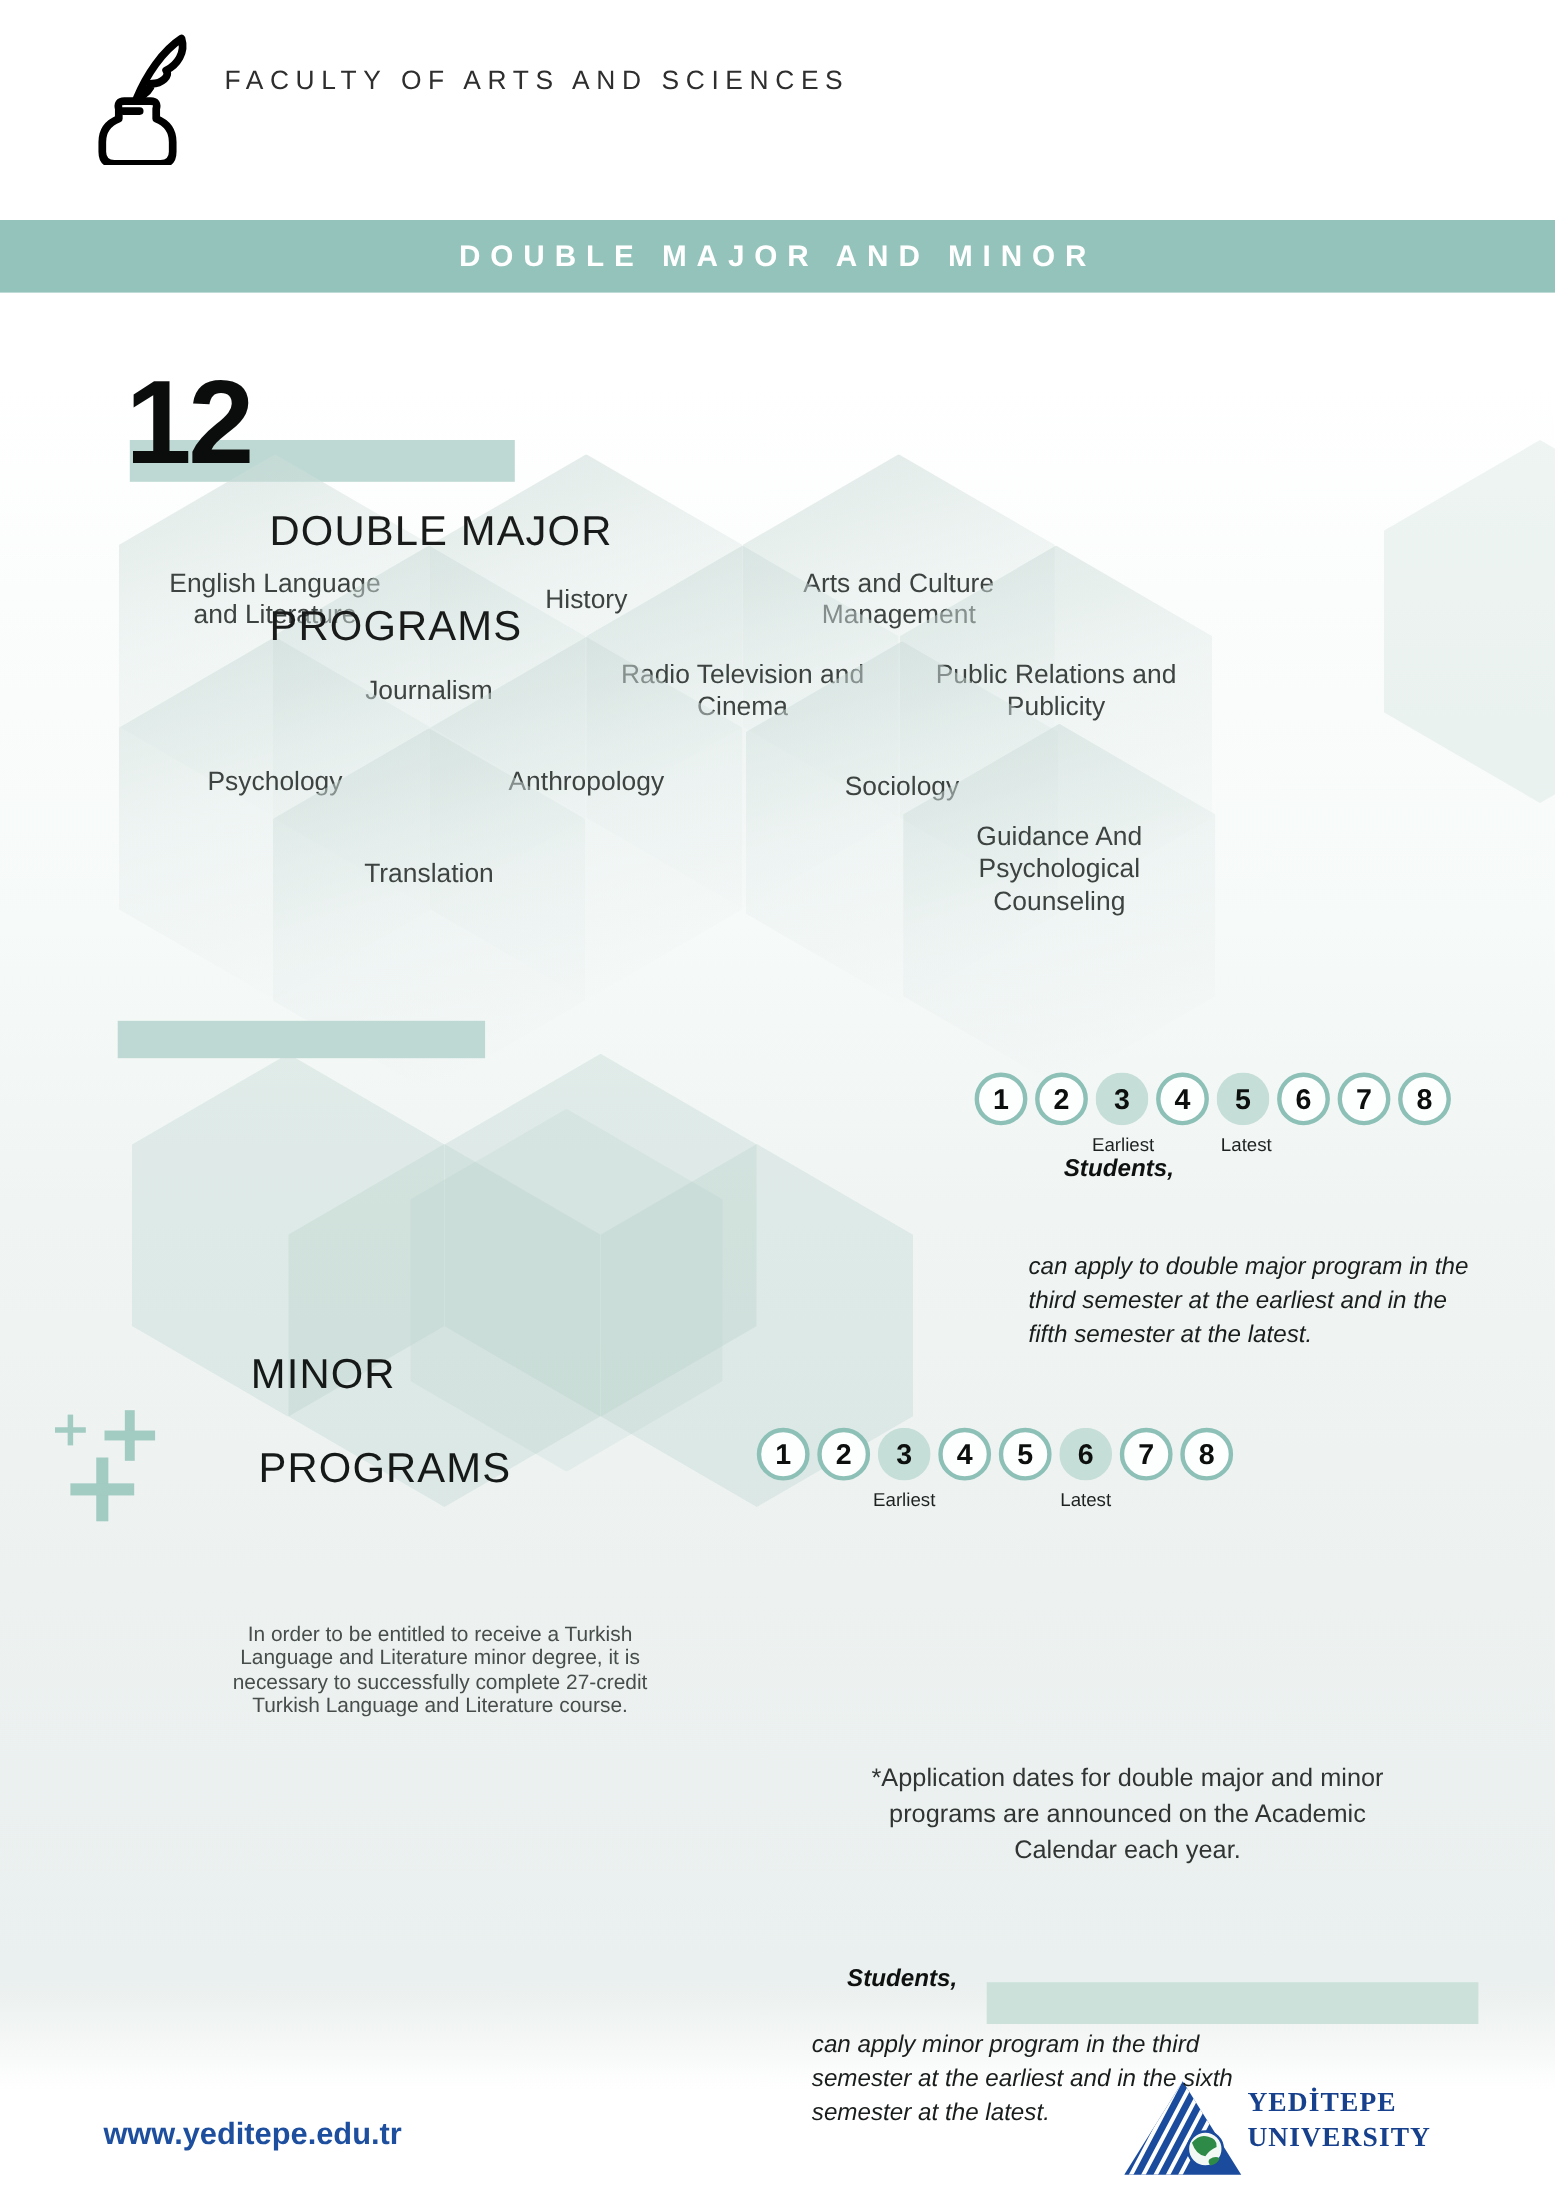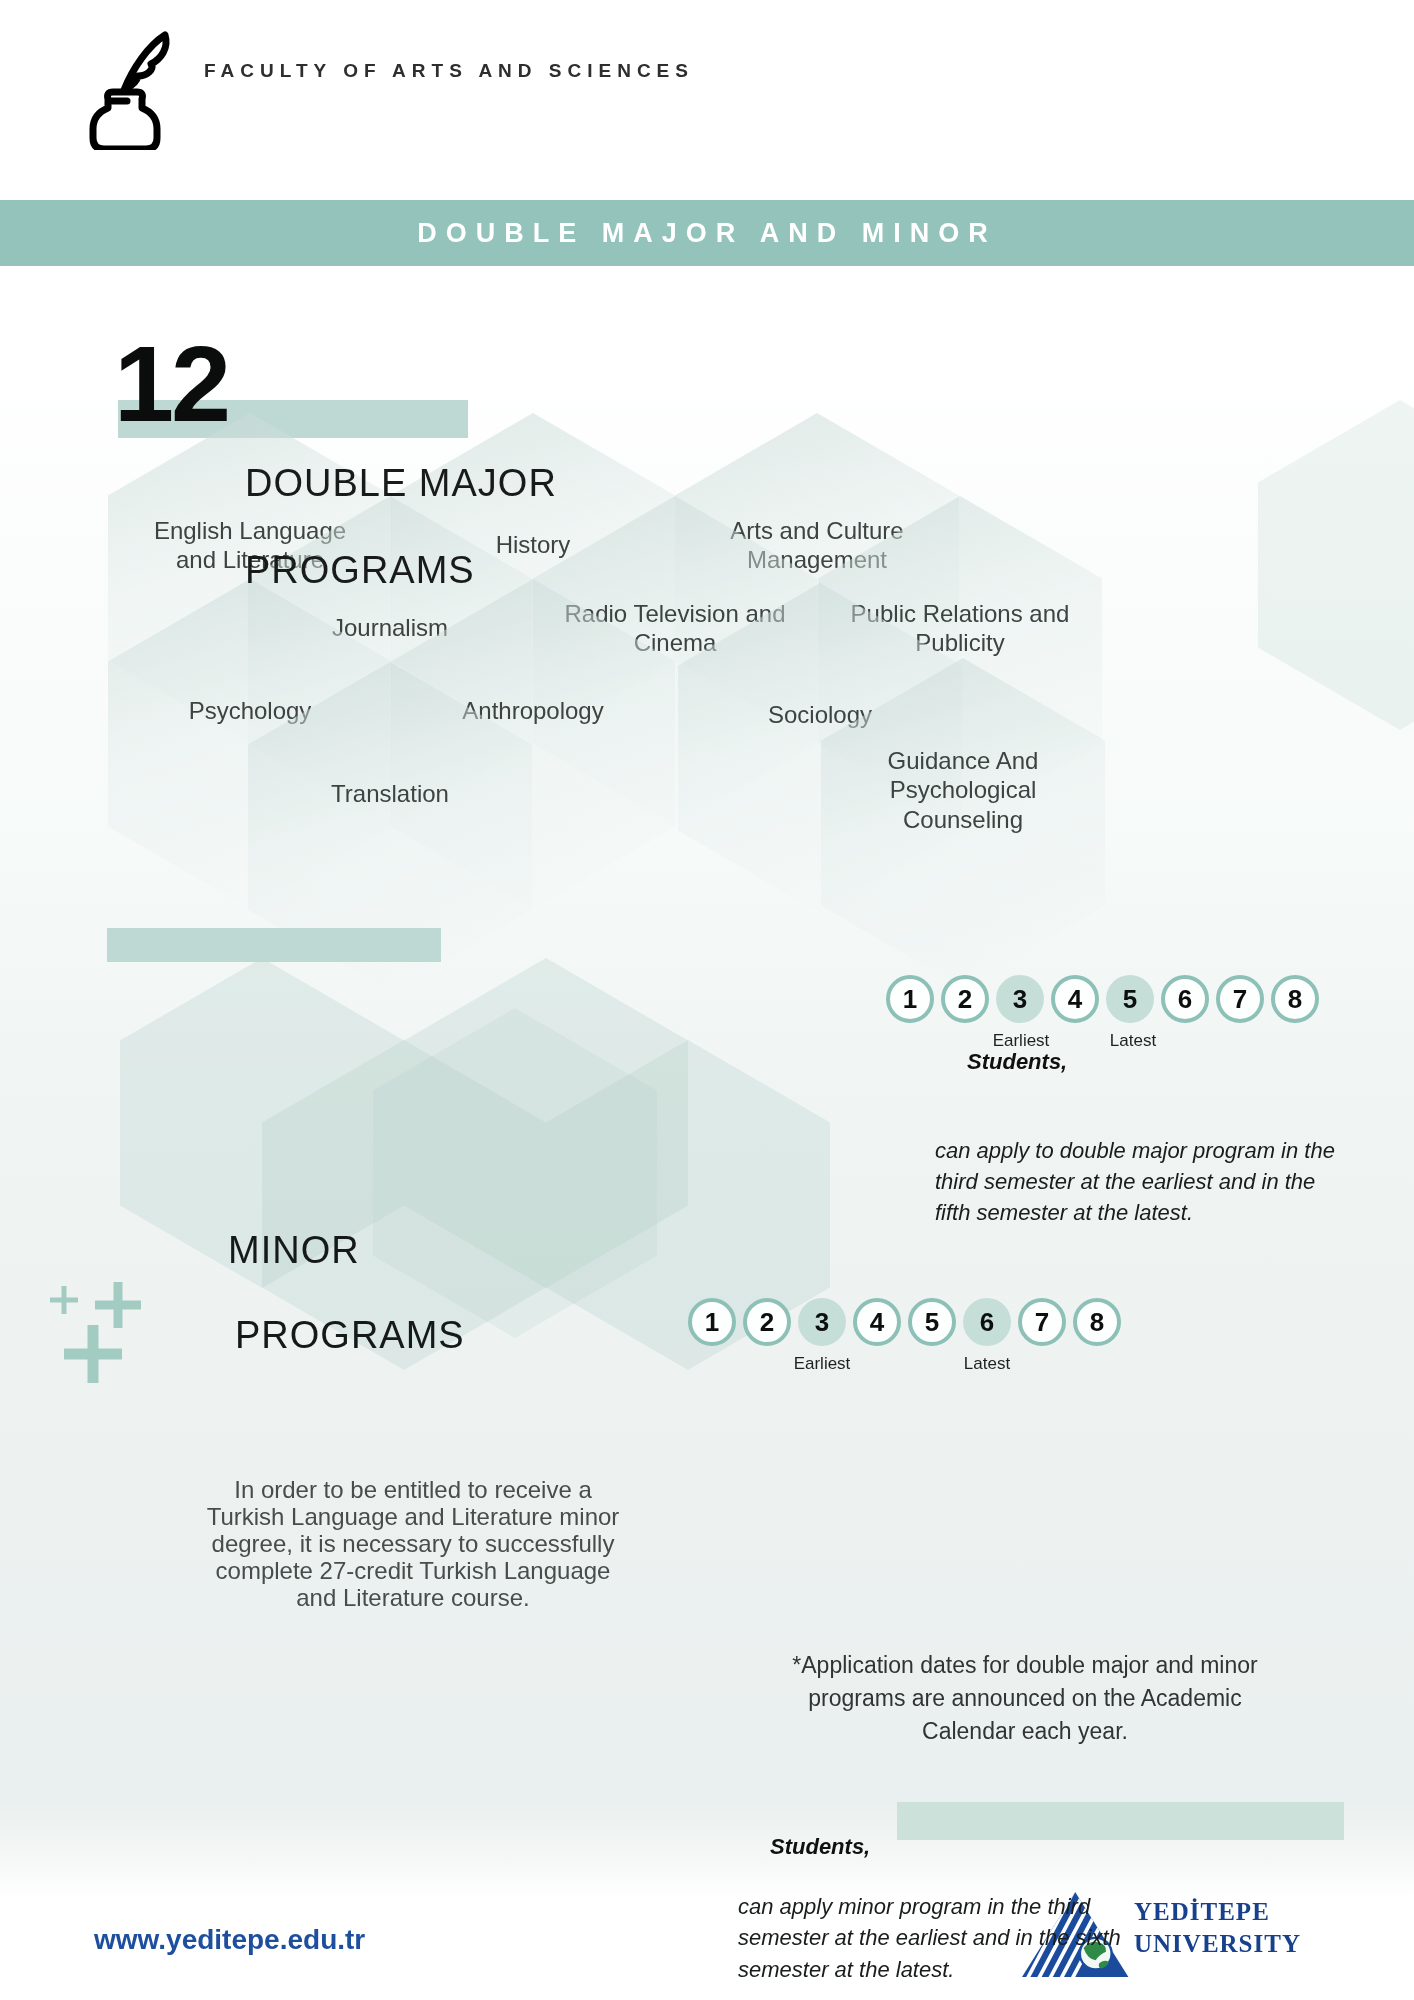--- a/index.html
+++ b/index.html
@@ -3,21 +3,21 @@
 <meta charset="utf-8">
 <style>
   html,body{margin:0;padding:0;background:#d8dcdb;}
   .page{
     position:relative;width:1414px;height:2000px;margin:0 auto;overflow:hidden;
     font-family:"Liberation Sans","DejaVu Sans",sans-serif;color:#1a1d1c;
     background:linear-gradient(180deg,#ffffff 0%,#ffffff 17%,#fbfdfc 27%,#f6faf9 42%,#f0f5f4 55%,#edf2f1 72%,#eaf0ef 90%,#f3f6f5 92.5%,#ffffff 95%,#ffffff 100%);
   }
   
   .hdr-icon{position:absolute;left:72px;top:28px;}
-  .hdr-faculty{position:absolute;left:204px;top:60px;font-size:19px;font-weight:700;letter-spacing:6px;color:#2e2e2e;}
+  .hdr-faculty{position:absolute;left:204px;top:60px;font-size:24px;font-weight:400;letter-spacing:6px;color:#2e2e2e;}
   .hdr-program{position:absolute;left:204px;top:96px;font-size:31px;font-weight:700;color:#0c0c0c;}
   
   .banner{position:absolute;left:0;top:200px;width:1414px;height:66px;display:flex;align-items:center;justify-content:center;}
   .banner-title{color:#ffffff;font-size:27px;font-weight:700;letter-spacing:9px;}
   
   .dm-bar{position:absolute;left:118px;top:400px;width:350px;height:38px;}
   .dm-count{position:absolute;left:114px;top:330px;font-size:108px;line-height:1;font-weight:800;letter-spacing:-3px;color:#0b0d0c;}
   .dm-line1{position:absolute;left:245px;top:354px;font-size:38px;letter-spacing:1px;color:#181b1a;}
   .dm-line2{position:absolute;left:245px;top:398px;font-size:38px;letter-spacing:1px;color:#181b1a;}
   
@@ -51,21 +51,21 @@
   .scale-label{position:absolute;top:56px;transform:translateX(-50%);font-size:17px;color:#1d2120;white-space:nowrap;}
   .scale-1 .lab-earliest{left:135px;}
   .scale-1 .lab-latest{left:247px;}
   .scale-2 .lab-earliest{left:134px;}
   .scale-2 .lab-latest{left:299px;}
   
   .minor-bar{position:absolute;left:107px;top:928px;width:334px;height:34px;}
   .minor-line1{position:absolute;left:228px;top:886px;font-size:38px;letter-spacing:1px;color:#151918;}
   .minor-line2{position:absolute;left:235px;top:928px;font-size:38px;letter-spacing:1px;color:#151918;}
   .minor-body{position:absolute;left:190px;top:1047px;width:420px;text-align:center;
-    font-size:24px;line-height:1.13;color:#474d4b;margin-left:13px;}
+    font-size:19px;line-height:1.13;color:#474d4b;}
   .app-note{position:absolute;left:760px;top:1085px;width:530px;text-align:center;font-size:23px;line-height:1.42;color:#303433;}
   
   .plus-cluster{position:absolute;left:38px;top:1250px;}
   .coord-bar{position:absolute;left:897px;top:1802px;width:447px;height:38px;}
   
   .site-link{position:absolute;left:94px;top:1924px;font-size:28px;font-weight:700;color:#1d4f9e;text-decoration:none;}
   .logo{position:absolute;left:1022px;top:1890px;display:flex;align-items:flex-start;}
   .logo-text{margin-top:6px;font-family:"Liberation Serif","DejaVu Serif",serif;font-weight:700;
     font-size:25px;line-height:1.28;letter-spacing:1px;color:#17418c;}
   .z{position:relative;z-index:3;}

